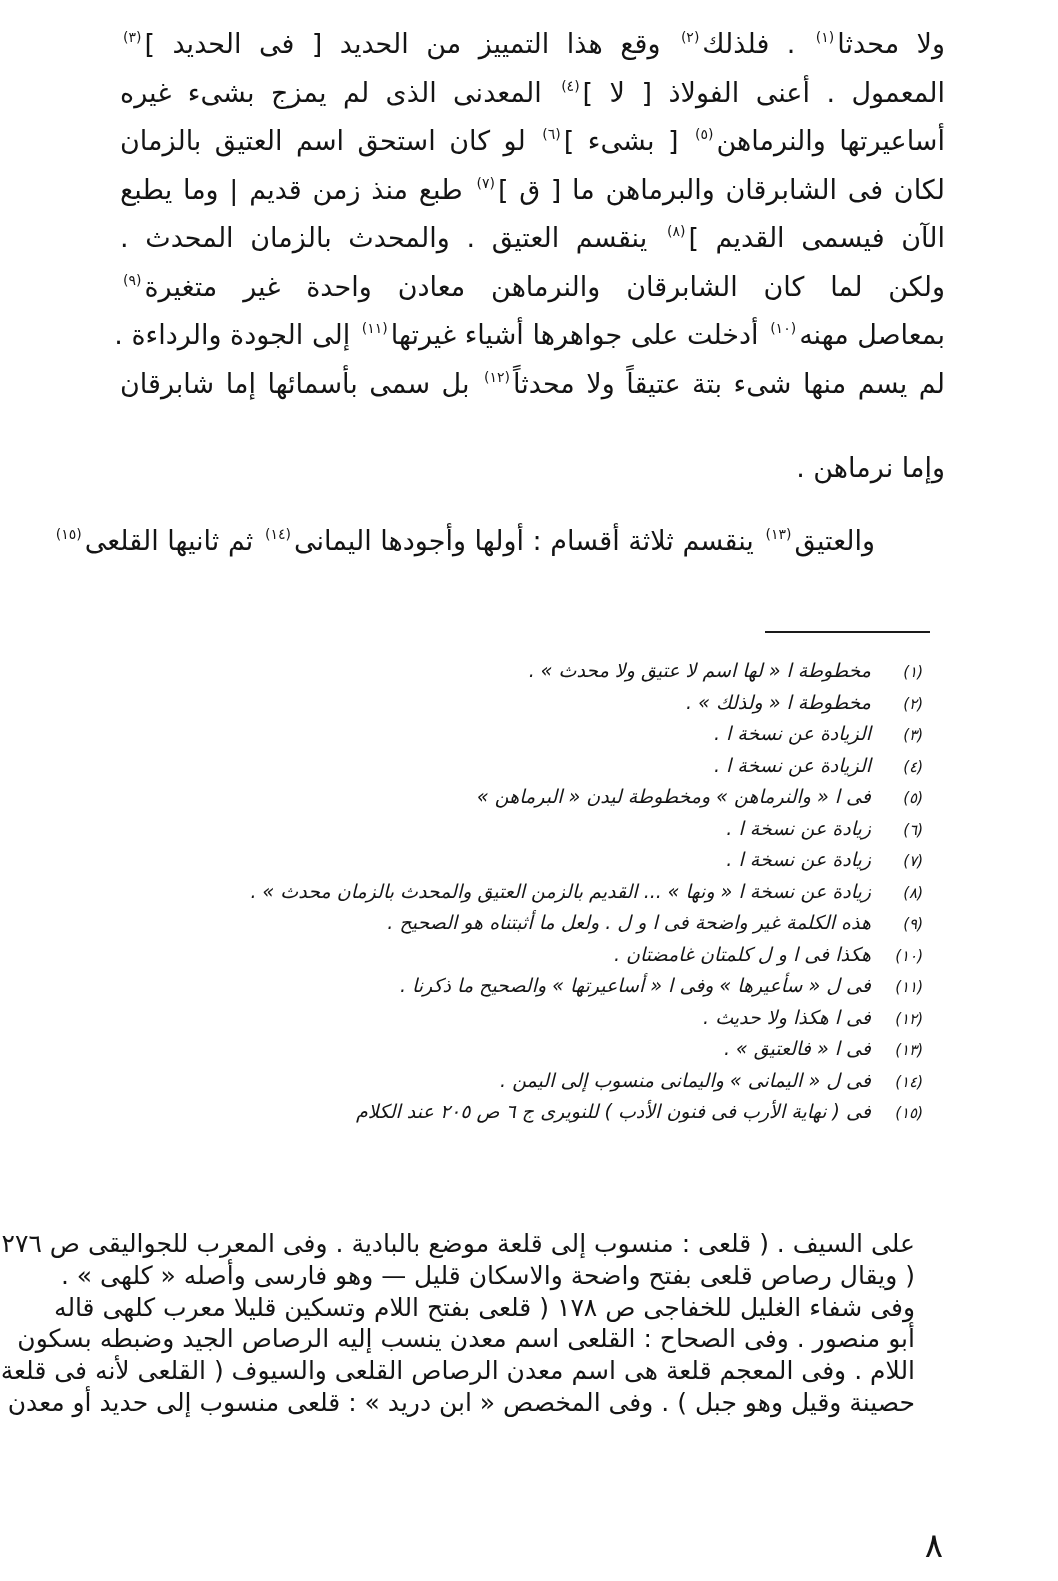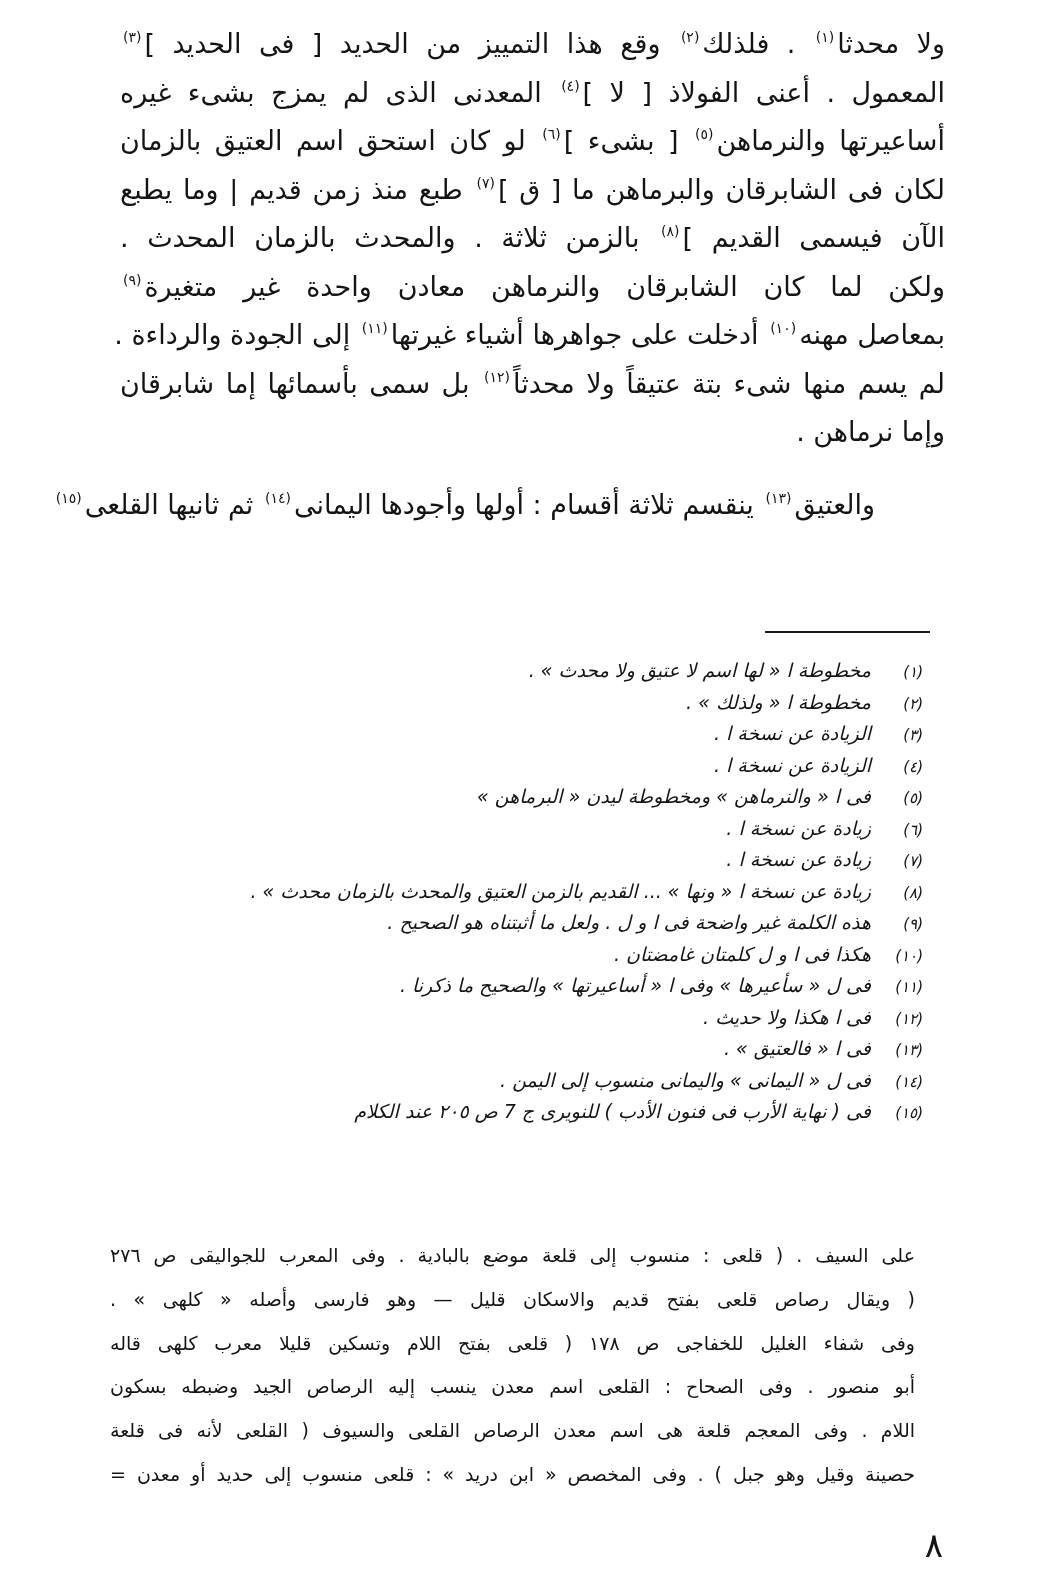--- a/index.html
+++ b/index.html
@@ -32,20 +32,21 @@
       line-height: 48.5px;
       font-size: 27px;
       white-space: nowrap;
       text-align: justify;
       text-align-last: justify;
       font-family: "DejaVu Sans", sans-serif;
       letter-spacing: 0.2px;
     }
     .body-line.last {
       text-align-last: right;
+      margin-top: 36px;
     }
     .body-line.para {
       margin-top: 24px;
       padding-right: 70px;
       text-align-last: justify;
     }
     sup.fn-ref {
       font-size: 14px;
       vertical-align: 11px;
       line-height: 0;
@@ -83,25 +84,24 @@
     .fn-cont {
       position: absolute;
       left: 110px;
       top: 1228px;
       width: 805px;
       direction: rtl;
     }
     .fn-cont-line {
       height: 31.8px;
       line-height: 31.8px;
-      font-size: 19px;
+      font-size: 25px;
       white-space: nowrap;
       text-align: justify;
       text-align-last: justify;
-      margin-top: 12px;
     }
     .fn-cont-line.first {
       text-align-last: justify;
     }
     .page-number {
       position: absolute;
       right: 115px;
       top: 1525px;
       font-size: 34px;
       line-height: 40px;
@@ -115,21 +115,21 @@
 
   <div class="body-text">
     <div class="body-line"><span>ولا محدثا</span><sup class="fn-ref">(١)</sup><span> . فلذلك</span><sup class="fn-ref">(٢)</sup><span> وقع هذا التمييز من الحديد [ فى الحديد ]</span><sup class="fn-ref">(٣)</sup></div>
 
     <div class="body-line"><span>المعمول . أعنى الفولاذ [ لا ]</span><sup class="fn-ref">(٤)</sup><span> المعدنى الذى لم يمزج بشىء غيره</span></div>
 
     <div class="body-line"><span>أساعيرتها والنرماهن</span><sup class="fn-ref">(٥)</sup><span> [ بشىء ]</span><sup class="fn-ref">(٦)</sup><span> لو كان استحق اسم العتيق بالزمان</span></div>
 
     <div class="body-line"><span>لكان فى الشابرقان والبرماهن ما [ ق ]</span><sup class="fn-ref">(٧)</sup><span> طبع منذ زمن قديم | وما يطبع</span></div>
 
-    <div class="body-line"><span>الآن فيسمى القديم ]</span><sup class="fn-ref">(٨)</sup><span> بالزمن ثلاثة . والمحدث بالزمان المحدث .</span></div>
+    <div class="body-line"><span>الآن فيسمى القديم ]</span><sup class="fn-ref">(٨)</sup><span> ينقسم العتيق . والمحدث بالزمان المحدث .</span></div>
 
     <div class="body-line"><span>ولكن لما كان الشابرقان والنرماهن معادن واحدة غير متغيرة</span><sup class="fn-ref">(٩)</sup></div>
 
     <div class="body-line"><span>بمعاصل مهنه</span><sup class="fn-ref">(١٠)</sup><span> أدخلت على جواهرها أشياء غيرتها</span><sup class="fn-ref">(١١)</sup><span> إلى الجودة والرداءة .</span></div>
 
     <div class="body-line"><span>لم يسم منها شىء بتة عتيقاً ولا محدثاً</span><sup class="fn-ref">(١٢)</sup><span> بل سمى بأسمائها إما شابرقان</span></div>
 
     <div class="body-line last"><span>وإما نرماهن .</span></div>
 
     <div class="body-line para"><span>والعتيق</span><sup class="fn-ref">(١٣)</sup><span> ينقسم ثلاثة أقسام : أولها وأجودها اليمانى</span><sup class="fn-ref">(١٤)</sup><span> ثم ثانيها القلعى</span><sup class="fn-ref">(١٥)</sup></div>
@@ -145,26 +145,26 @@
     <div class="fn"><span class="fn-num">(٥)</span> <span>فى ا « والنرماهن » ومخطوطة ليدن « البرماهن »</span></div>
     <div class="fn"><span class="fn-num">(٦)</span> <span>زيادة عن نسخة ا .</span></div>
     <div class="fn"><span class="fn-num">(٧)</span> <span>زيادة عن نسخة ا .</span></div>
     <div class="fn"><span class="fn-num">(٨)</span> <span>زيادة عن نسخة ا « ونها » ... القديم بالزمن العتيق والمحدث بالزمان محدث » .</span></div>
     <div class="fn"><span class="fn-num">(٩)</span> <span>هذه الكلمة غير واضحة فى ا و ل . ولعل ما أثبتناه هو الصحيح .</span></div>
     <div class="fn"><span class="fn-num">(١٠)</span> <span>هكذا فى ا و ل كلمتان غامضتان .</span></div>
     <div class="fn"><span class="fn-num">(١١)</span> <span>فى ل « سأعيرها » وفى ا « أساعيرتها » والصحيح ما ذكرنا .</span></div>
     <div class="fn"><span class="fn-num">(١٢)</span> <span>فى ا هكذا ولا حديث .</span></div>
     <div class="fn"><span class="fn-num">(١٣)</span> <span>فى ا « فالعتيق » .</span></div>
     <div class="fn"><span class="fn-num">(١٤)</span> <span>فى ل « اليمانى » واليمانى منسوب إلى اليمن .</span></div>
-    <div class="fn"><span class="fn-num">(١٥)</span> <span>فى ( نهاية الأرب فى فنون الأدب ) للنويرى ج 7 ص ٢٠٥ عند الكلام</span></div>
+    <div class="fn"><span class="fn-num">(١٥)</span> <span>فى ( نهاية الأرب فى فنون الأدب ) للنويرى ج ٦ ص ٢٠٥ عند الكلام</span></div>
   </div>
 
   <div class="fn-cont">
     <div class="fn-cont-line first">على السيف . ( قلعى : منسوب إلى قلعة موضع بالبادية . وفى المعرب للجواليقى ص ٢٧٦</div>
-    <div class="fn-cont-line">( ويقال رصاص قلعى بفتح قديم والاسكان قليل — وهو فارسى وأصله « كلهى » .</div>
+    <div class="fn-cont-line">( ويقال رصاص قلعى بفتح واضحة والاسكان قليل — وهو فارسى وأصله « كلهى » .</div>
     <div class="fn-cont-line">وفى شفاء الغليل للخفاجى ص ١٧٨ ( قلعى بفتح اللام وتسكين قليلا معرب كلهى قاله</div>
     <div class="fn-cont-line">أبو منصور . وفى الصحاح : القلعى اسم معدن ينسب إليه الرصاص الجيد وضبطه بسكون</div>
     <div class="fn-cont-line">اللام . وفى المعجم قلعة هى اسم معدن الرصاص القلعى والسيوف ( القلعى لأنه فى قلعة</div>
     <div class="fn-cont-line">حصينة وقيل وهو جبل ) . وفى المخصص « ابن دريد » : قلعى منسوب إلى حديد أو معدن =</div>
   </div>
 
   <div class="page-number">٨</div>
 
 </div>
 

